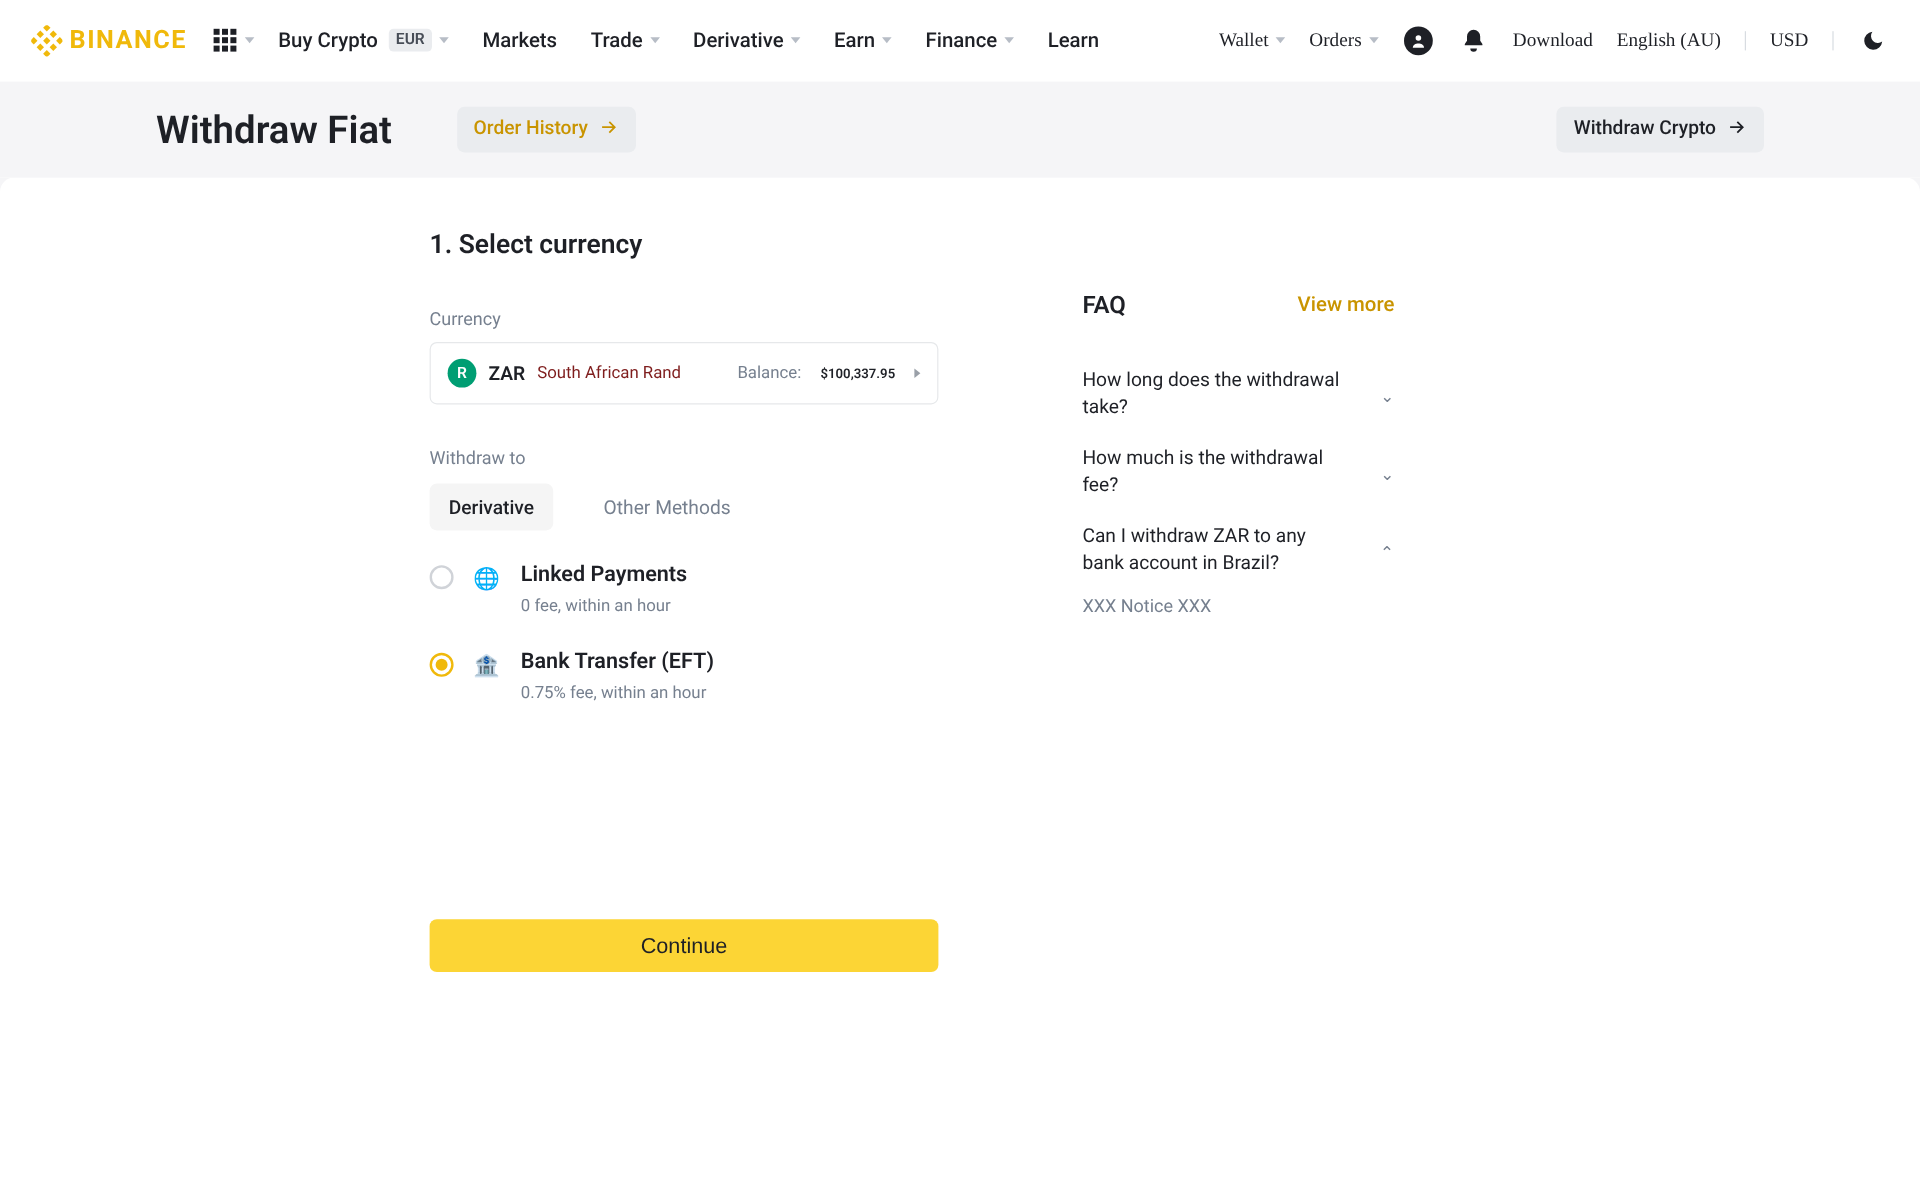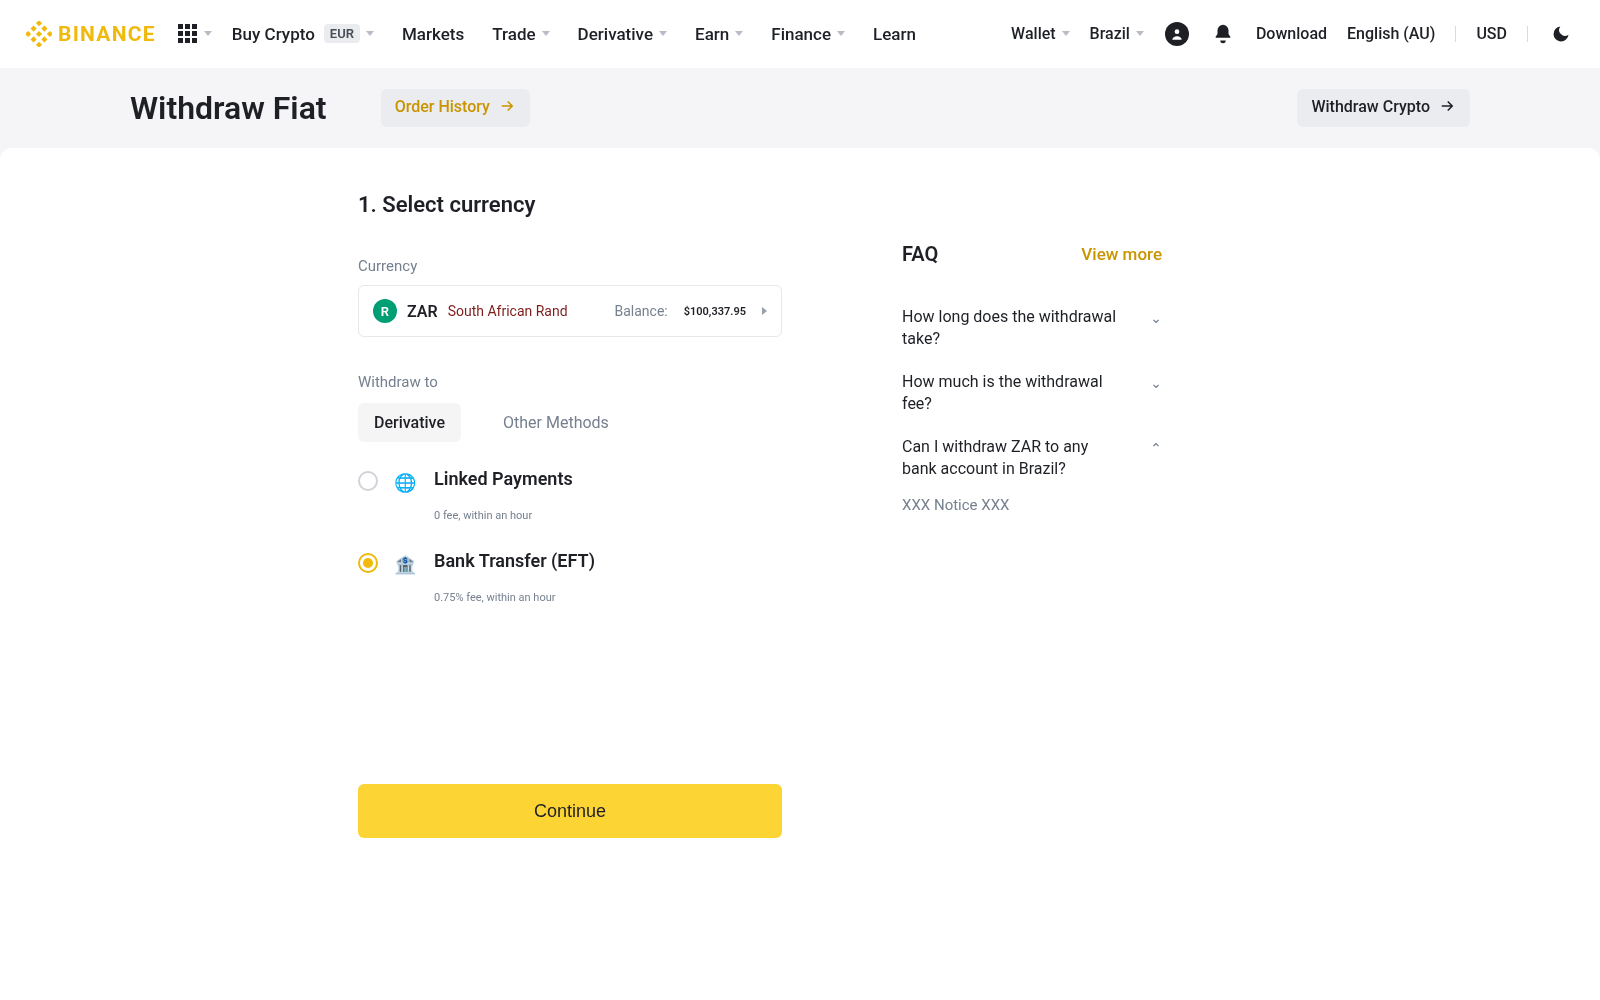--- a/index.html
+++ b/index.html
@@ -54,21 +54,21 @@
   .nav-left { display:flex; align-items:center; gap: 28px; flex:1; }
   .nav-item {
     display:flex; align-items:center; gap:3px;
     font-size: 17px; font-weight:500; color:#1e2026; cursor:pointer;
   }
   .badge-eur {
     background:#eaecef; border-radius:4px; padding:2px 6px;
     font-size:13px; margin-left:6px; font-weight:600; color:#474d57;
   }
   .nav-right { display:flex; align-items:center; gap:20px; }
-  .nav-right .nav-item { font-size:16px; }
+  .nav-right .nav-item { font-size:16px;font-family:Liberation Serif, serif; }
   .icon-btn {
     width:26px; height:26px; display:flex; align-items:center; justify-content:center;
     cursor:pointer;
   }
   .user-circle {
     width:24px; height:24px; border-radius:50%; background:#1e2026; display:flex;
     align-items:center; justify-content:center; color:#fff;
   }
   .bell {
     position:relative;
@@ -159,38 +159,38 @@
   .radio.selected::after {
     content:""; width:10px; height:10px; background:#f0b90b; border-radius:50%;
     position:absolute; top:3px; left:3px;
   }
   .method-icon {
     width:24px; height:24px; display:flex; align-items:center; justify-content:center;
     font-size:18px; flex-shrink:0; margin-top:2px;
   }
   .method-text { display:flex; flex-direction:column; }
   .method-title { font-size:18px; font-weight:600; color:#1e2026; }
-  .method-sub { font-size:11px; color:#76808f; margin-top:20px; }
+  .method-sub { font-size:14px; color:#76808f; margin-top:8px; }
 
   .continue-btn {
     margin-top: 180px;
-    width:100%; height:54px;
+    width:100%; height:44px;
     background:#fcd535; border:none; border-radius:6px;
     font-size:18px; font-weight:500; color:#1e2026; cursor:pointer;
   }
 
   
   .faq-head {
     display:flex; justify-content:space-between; align-items:center;
     margin-bottom:30px;
   }
   .faq-head .title { font-size:20px; font-weight:600; }
   .faq-head .more { font-size:17px; font-weight:500; color:#c99400; cursor:pointer; }
   .faq-item {
-    display:flex; justify-content:space-between; align-items:flex-start;
+    display:flex; justify-content:space-between; align-items:center;
     padding:10px 0; cursor:pointer;
   }
   .faq-q { font-size:16px; color:#1e2026; line-height:1.4; max-width:220px; }
   .faq-caret { color:#76808f; margin-top:4px; }
   .faq-caret.up { transform:rotate(180deg); }
   .faq-answer { font-size:15px; color:#76808f; padding:6px 0 0 0; }
 
 </style>
 </head>
 <body>
@@ -257,21 +257,21 @@
       <span>Learn</span>
     </div>
   </div>
 
   <div class="nav-right">
     <div class="nav-item">
       <span>Wallet</span>
       <span class="caret"></span>
     </div>
     <div class="nav-item">
-      <span>Brazil</span>
+      <span>Orders</span>
       <span class="caret"></span>
     </div>
     <div class="icon-btn">
       <span class="user-circle">
         <svg viewBox="0 0 24 24" width="14" height="14" fill="#fff">
             <circle cx="12" cy="8" r="4"></circle>
             <path d="M4 22c0-4 4-6 8-6s8 2 8 6"></path>
           </svg>
       </span>
     </div>

